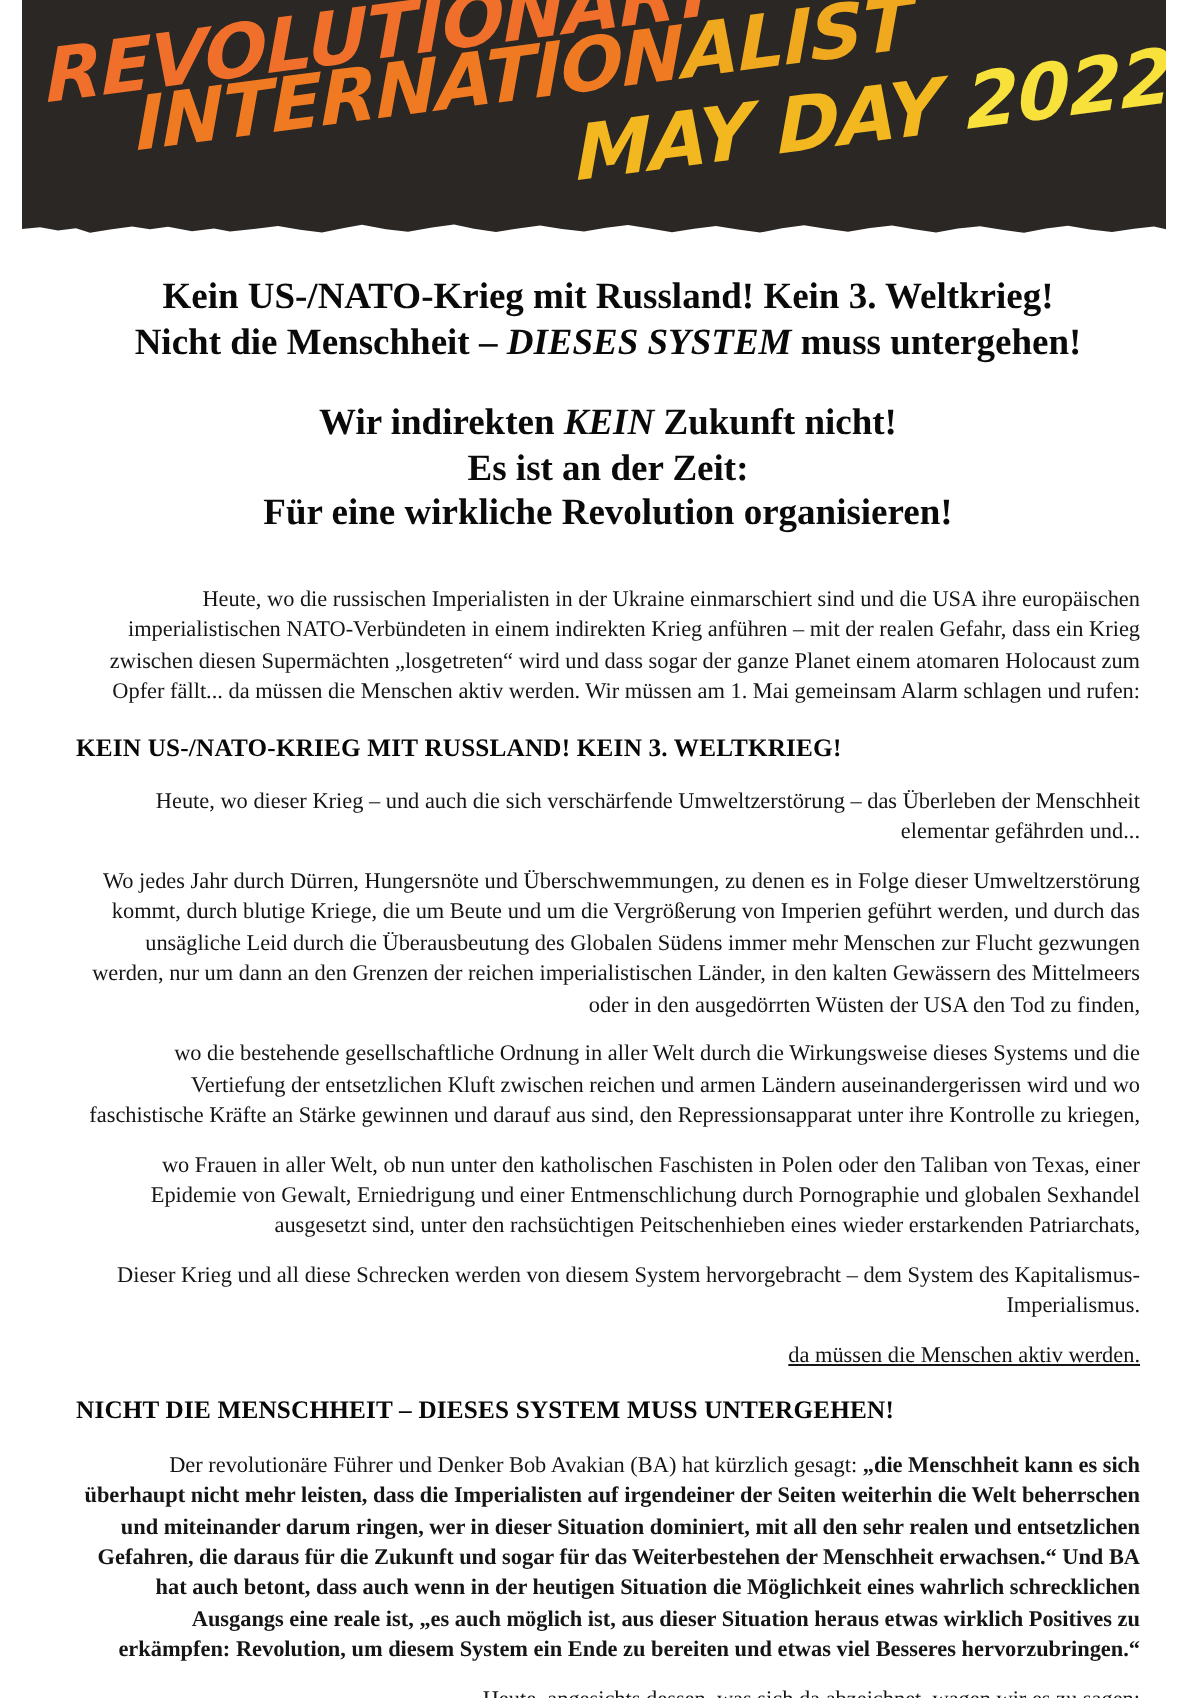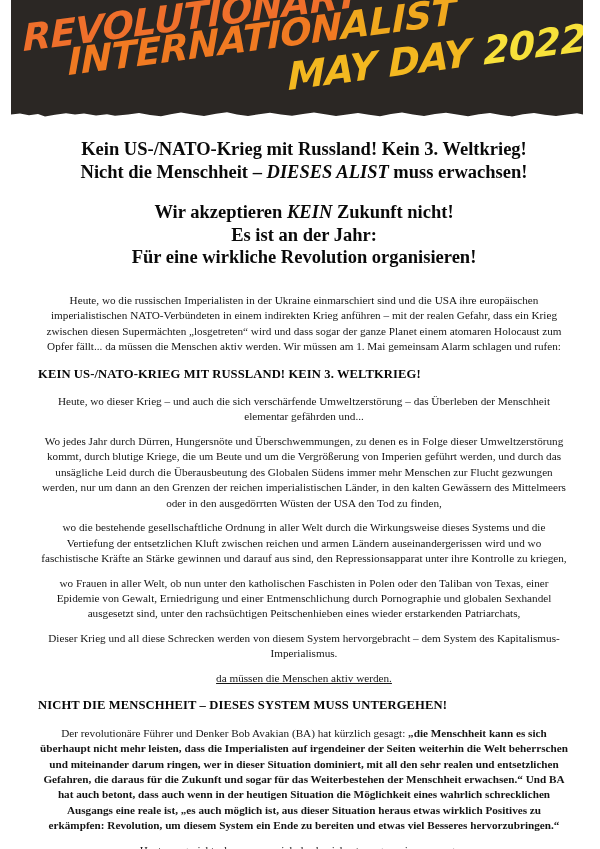--- a/index.html
+++ b/index.html
@@ -101,21 +101,21 @@
   }
 
   .body-text {
     margin-top: 24px;
   }
   p.para {
     font-family: "Liberation Serif", serif;
     font-size: 11.2px;
     line-height: 1.38;
     margin: 0 0 9px 0;
-    text-align: center;
+    text-align: right;
     color: #151515;
   }
   p.slogan {
     font-family: "Liberation Serif", serif;
     font-weight: bold;
     font-size: 12.6px;
     line-height: 1.3;
     margin: 11px 0 12px 0;
     color: #080808;
     letter-spacing: 0.1px;
@@ -144,26 +144,26 @@
         <path fill="#ffffff" d="M0,14 L0,9.5 L9,8.6 L18,10.2 L27,9.1 L34,11.4 L44,9.8 L55,8.2 L64,9.6 L73,8.4 L85,10.6 L96,9.2 L104,10.8 L117,9.4 L128,8.0 L139,9.9 L150,11.2 L161,9.0 L170,7.4 L182,9.6 L193,10.9 L205,8.8 L216,7.2 L226,9.4 L237,11.0 L248,9.2 L259,7.8 L270,9.5 L281,10.8 L292,8.9 L303,7.5 L314,9.3 L325,11.1 L336,9.4 L347,8.0 L358,9.8 L369,11.3 L380,9.1 L391,7.6 L402,9.4 L413,10.9 L424,9.0 L435,7.8 L446,9.6 L457,11.2 L468,9.3 L479,8.1 L490,9.9 L501,11.4 L512,9.2 L523,7.9 L534,9.7 L545,11.0 L556,9.4 L566,8.3 L572,9.6 L572,14 Z"></path>
       </svg>
     </div>
   </div>
 </div>
 
 <div class="page">
 
   <div class="headline h-main">
     <div>Kein US-/NATO-Krieg mit Russland! Kein 3. Weltkrieg!</div>
-    <div><span>Nicht die Menschheit – </span><em>DIESES ALIST</em><span> muss erwachsen!</span></div>
+    <div><span>Nicht die Menschheit – </span><em>DIESES SYSTEM</em><span> muss untergehen!</span></div>
   </div>
 
   <div class="headline h-sub">
-    <div><span>Wir akzeptieren </span><em>KEIN</em><span> Zukunft nicht!</span></div>
-    <div>Es ist an der Jahr:</div>
+    <div><span>Wir indirekten </span><em>KEIN</em><span> Zukunft nicht!</span></div>
+    <div>Es ist an der Zeit:</div>
     <div>Für eine wirkliche Revolution organisieren!</div>
   </div>
 
   <div class="body-text">
 
     <p class="para">Heute, wo die russischen Imperialisten in der Ukraine einmarschiert sind und die USA ihre europäischen imperialistischen NATO-Verbündeten in einem indirekten Krieg anführen – mit der realen Gefahr, dass ein Krieg zwischen diesen Supermächten „losgetreten“ wird und dass sogar der ganze Planet einem atomaren Holocaust zum Opfer fällt... da müssen die Menschen aktiv werden. Wir müssen am 1. Mai gemeinsam Alarm schlagen und rufen:</p>
 
     <p class="slogan">KEIN US-/NATO-KRIEG MIT RUSSLAND! KEIN 3. WELTKRIEG!</p>
 
     <p class="para">Heute, wo dieser Krieg – und auch die sich verschärfende Umweltzerstörung – das Überleben der Menschheit elementar gefährden und...</p>

